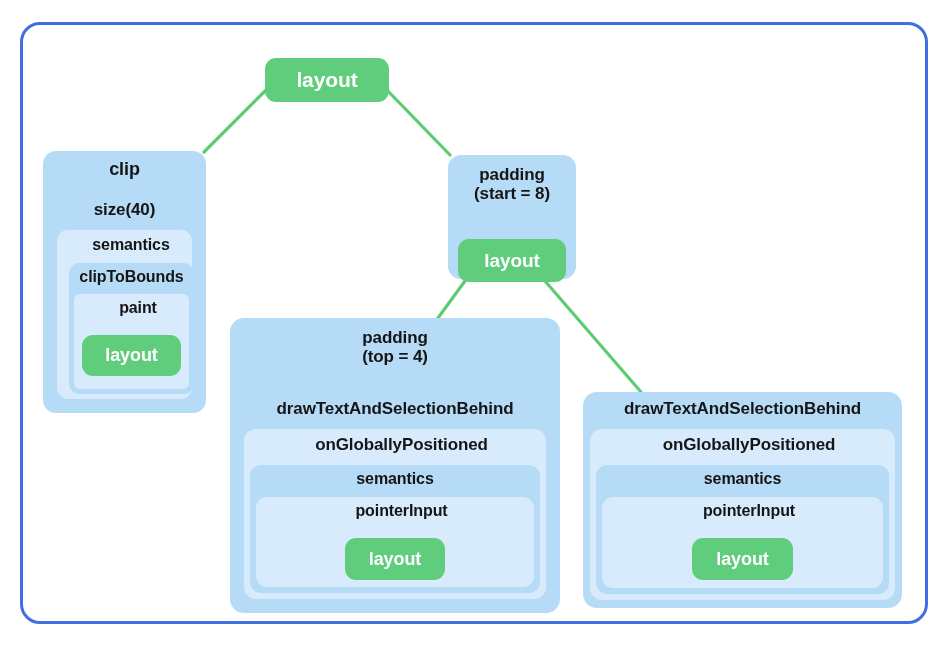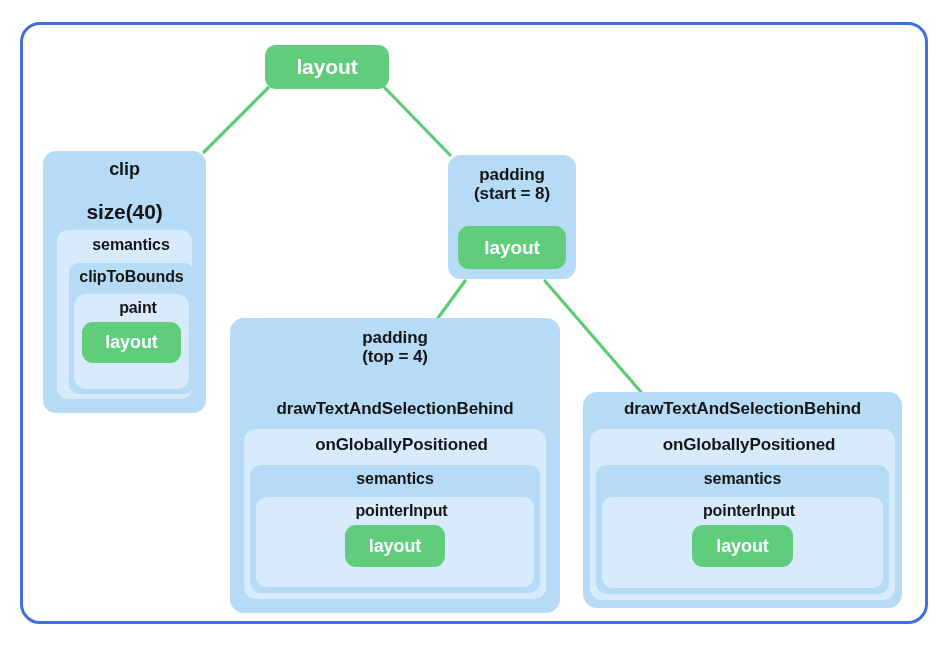--- a/index.html
+++ b/index.html
@@ -67,20 +67,21 @@
   .blue-light { background: #d8ebfc; padding-left: 13px; }
 
   .green-box {
     position: absolute;
     box-sizing: border-box;
     background: #5fcd7b;
     border-radius: 11px;
     display: flex;
     align-items: center;
     justify-content: center;
+    margin-top: 13px;
   }
   .green-label {
     color: #ffffff;
     font-weight: bold;
     letter-spacing: -0.1px;
   }
 </style>
 </head>
 <body>
 
@@ -100,29 +101,29 @@
   </svg>
 
   <div class="green-box" style="left:265px; top:45px; width:124px; height:44px;">
     <span class="green-label" style="font-size:21px;">layout</span>
   </div>
 
   <div class="node blue-dark" style="left:43px; top:151px; width:163px; height:262px; border-radius:13px;">
     <div class="node-label" style="font-size:18px; margin-top:8px;">clip</div>
 
     <div class="node blue-dark" style="left:8px; top:43px; width:147px; height:211px; border-radius:11px;">
-      <div class="node-label" style="font-size:21px; margin-top:6px;">size(40)</div>
+      <div class="node-label" style="font-size:17px; margin-top:6px;">size(40)</div>
 
       <div class="node blue-light" style="left:6px; top:36px; width:135px; height:169px; border-radius:11px;">
         <div class="node-label" style="font-size:16px; margin-top:6px;">semantics</div>
 
         <div class="node blue-dark" style="left:12px; top:33px; width:125px; height:131px; border-radius:10px;">
           <div class="node-label" style="font-size:16px; margin-top:5px;">clipToBounds</div>
 
-          <div class="node blue-light" style="left:5px; top:31px; width:115px; height:95px; border-radius:12px;">
+          <div class="node blue-light" style="left:5px; top:31px; width:115px; height:95px; border-radius:6px;">
             <div class="node-label" style="font-size:16px; margin-top:5px;">paint</div>
 
             <div class="green-box" style="left:8px; top:28px; width:99px; height:41px;">
               <span class="green-label" style="font-size:18px;">layout</span>
             </div>
           </div>
         </div>
       </div>
     </div>
   </div>

